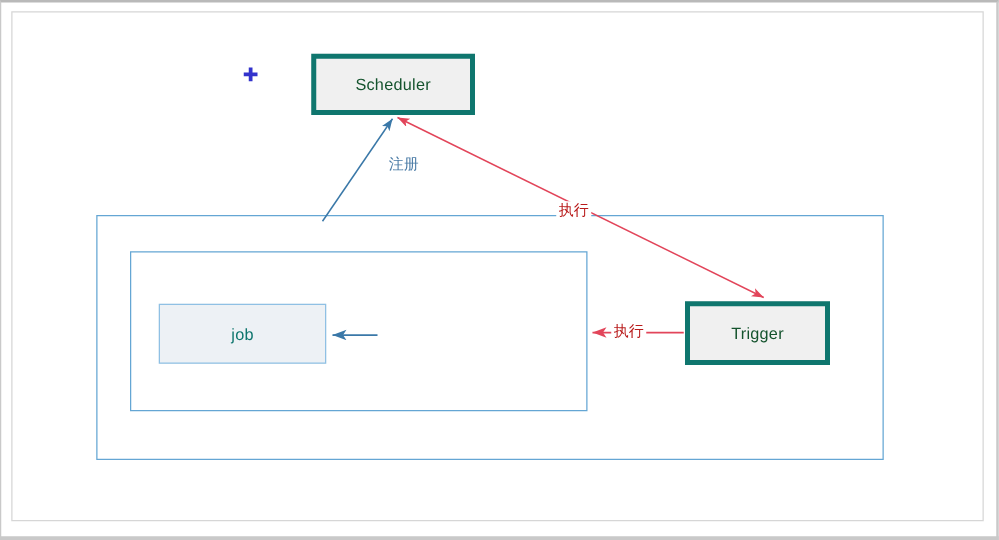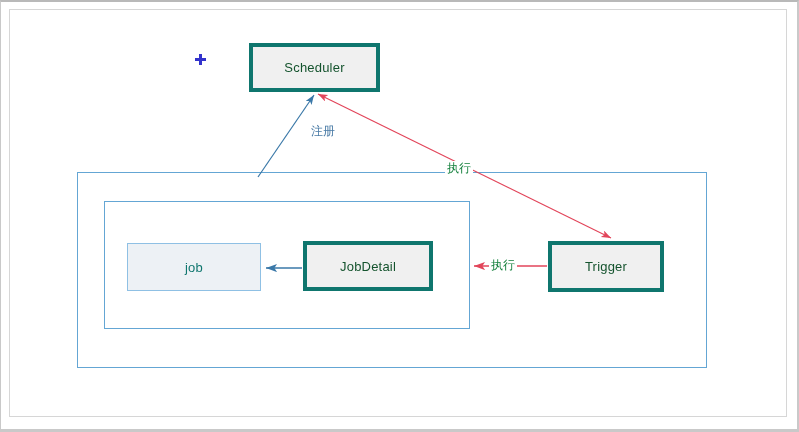--- a/index.html
+++ b/index.html
@@ -73,21 +73,21 @@
   
   .edge-label {
     position: absolute;
     font-size: 12px;
     white-space: nowrap;
     background: #ffffff;
     padding: 0 2px;
     line-height: 14px;
   }
   .edge-label.blue { color: #4a7ba6; }
-  .edge-label.muted { color: #15803d; }
+  .edge-label.muted { color: #b91c1c; }
 
   #scheduler-node { left: 249px; top: 43px;  width: 131px; height: 49px; }
   #job-node       { left: 127px; top: 243px; width: 134px; height: 48px; }
   #jobdetail-node { left: 303px; top: 241px; width: 130px; height: 50px; }
   #trigger-node   { left: 548px; top: 241px; width: 116px; height: 51px; }
 
   #outer-container { left: 77px;  top: 172px; width: 630px; height: 196px; }
   #inner-container { left: 104px; top: 201px; width: 366px; height: 128px; }
 
   #label-register { left: 264px; top: 124px; margin-left: 45px; }
@@ -154,23 +154,20 @@
   </svg>
 
   <div class="node" id="scheduler-node">
     <span>Scheduler</span>
   </div>
 
   <div class="node soft" id="job-node">
     <span>job</span>
   </div>
 
-  <div class="node" id="jobdetail-node">
-    <span>JobDetail</span>
-  </div>
 
   <div class="node" id="trigger-node">
     <span>Trigger</span>
   </div>
 
   <div class="edge-label blue" id="label-register">注册</div>
 
   <div class="edge-label muted" id="label-execute-diagonal">执行</div>
 
   <div class="edge-label muted" id="label-execute-trigger">执行</div>

